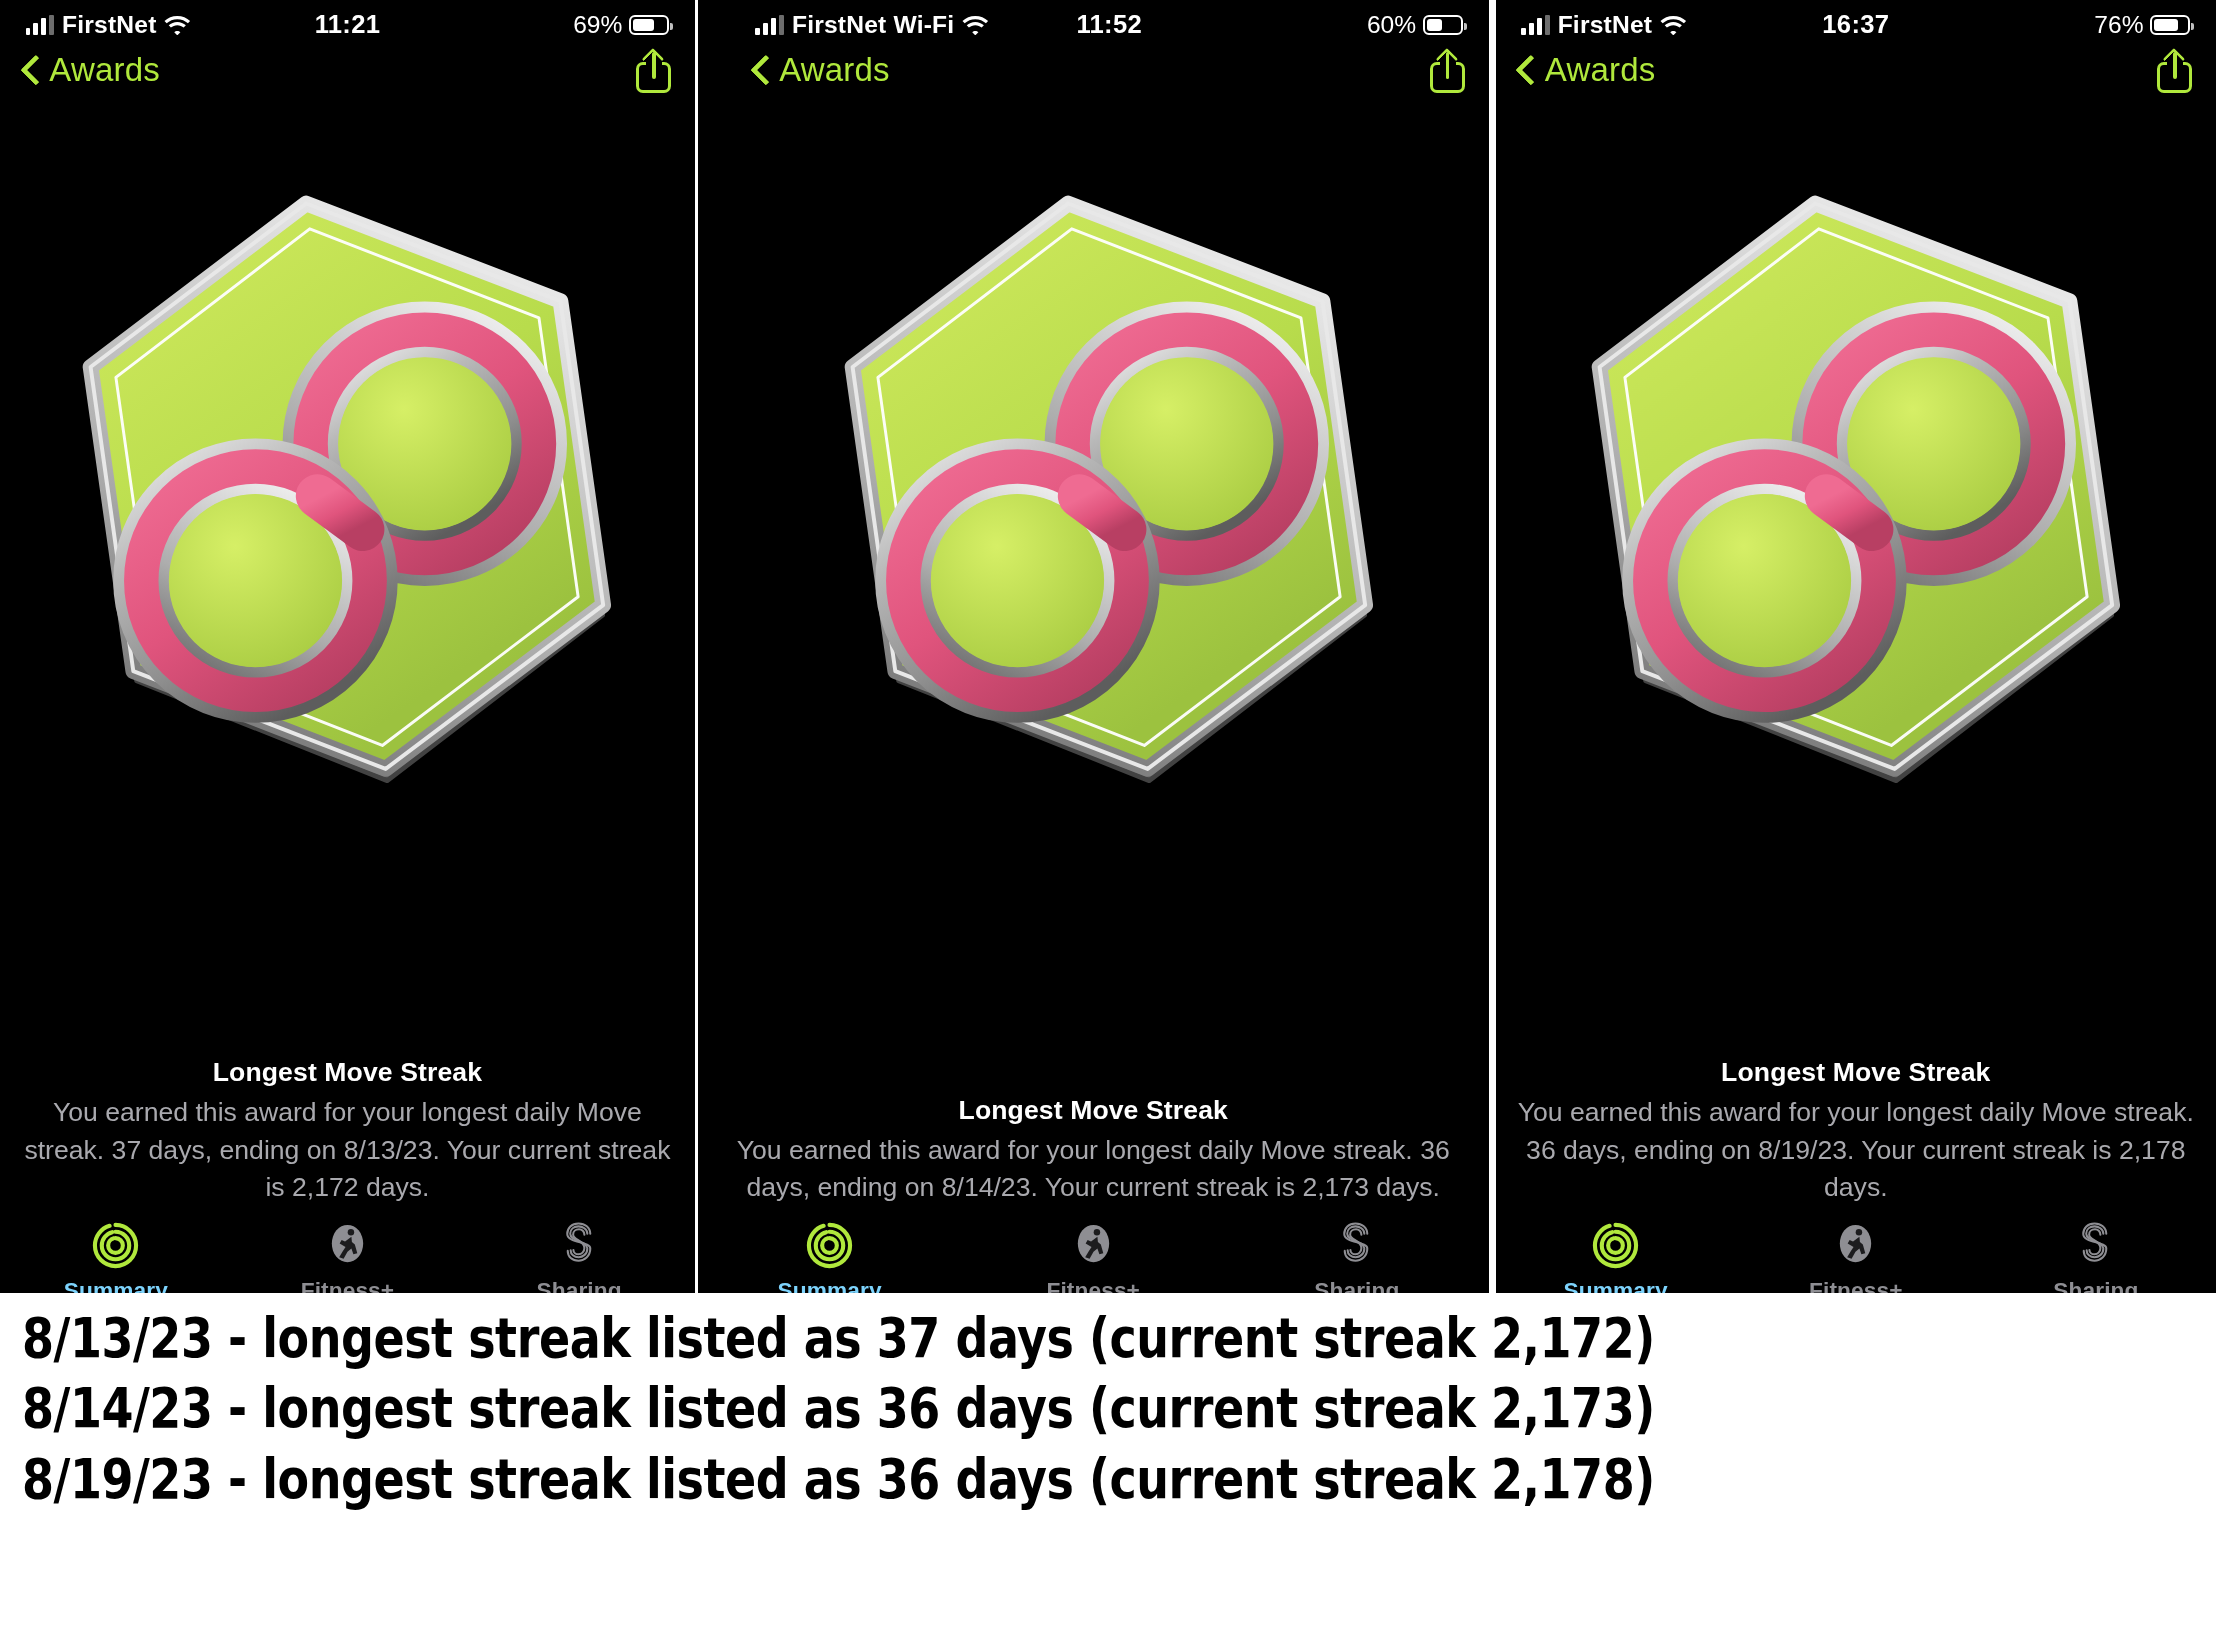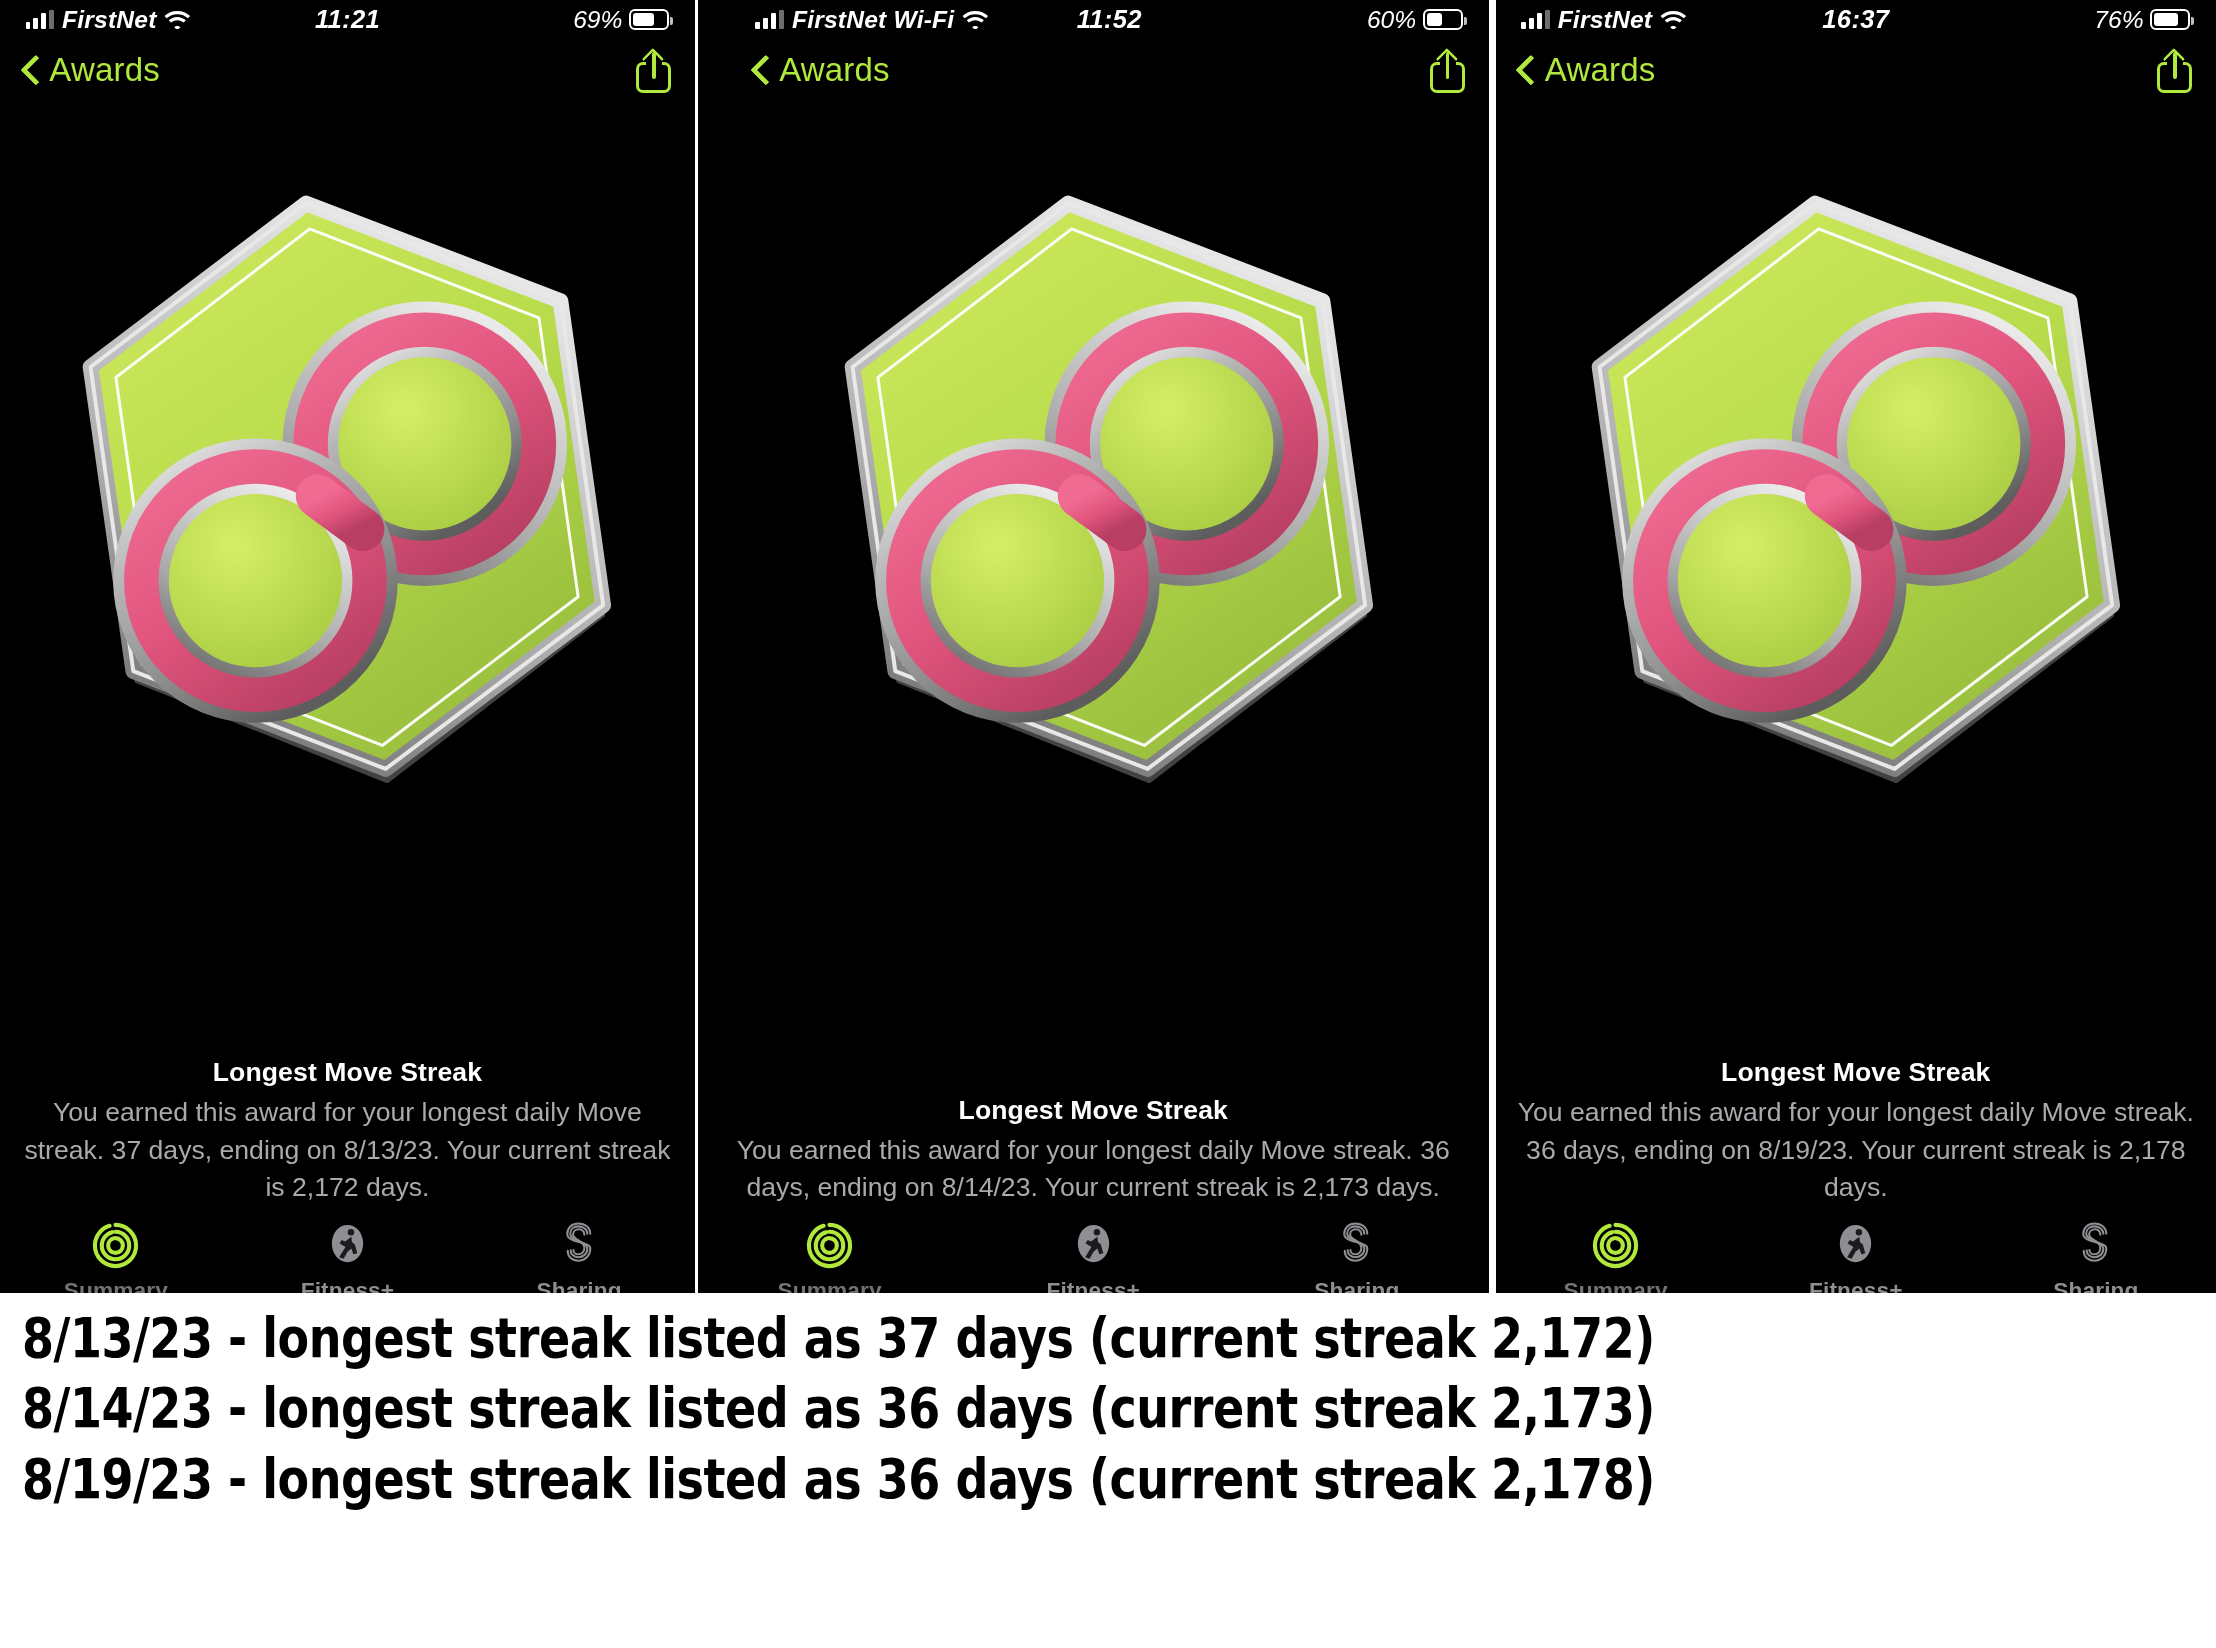--- a/index.html
+++ b/index.html
@@ -8,21 +8,21 @@
   .screenshot{position:relative;width:2216px;height:1648px;background:#ffffff;}
 
   
   .strip{position:absolute;left:0;top:0;width:2216px;height:1323px;background:#000;display:flex;}
   .panel{position:relative;background:#000;height:1323px;overflow:hidden;}
   .panel.p1{width:707px;}
   .panel.p2{width:772px;border-left:3.9px solid #ffffff;padding-left:32px;}
   .panel.p3{width:733px;border-left:7.9px solid #ffffff;}
 
   
-  .statusbar{position:relative;height:39px;display:flex;align-items:center;padding:0 25.6px;color:#fff;font-style:italic;}
+  .statusbar{position:relative;height:39px;display:flex;align-items:flex-end;padding:0 25.6px;color:#fff;}
   .sb-left{display:flex;align-items:center;gap:7.9px;flex:0 0 auto;}
   .sb-center{position:absolute;left:0;right:0;text-align:center;font-size:25.6px;font-weight:700;letter-spacing:0.3px;pointer-events:none;}
   .sb-right{display:flex;align-items:center;gap:6.9px;margin-left:auto;flex:0 0 auto;z-index:2;}
   .carrier{font-size:24.6px;font-weight:600;letter-spacing:0.2px;}
   .bars{display:flex;align-items:flex-end;gap:3px;height:19.7px;}
   .bars i{display:block;width:4.9px;background:#fff;border-radius:1px;}
   .bars i:nth-child(1){height:6.9px;}
   .bars i:nth-child(2){height:11.8px;}
   .bars i:nth-child(3){height:16.7px;}
   .bars i:nth-child(4){height:19.7px;background:#6d6d6d;}
@@ -50,21 +50,21 @@
 
   
   .awardtext{position:absolute;left:0;right:0;bottom:116px;text-align:center;padding:0 17.7px;box-sizing:border-box;}
   .award-title{color:#ffffff;font-size:26.6px;font-weight:700;letter-spacing:0.1px;margin-bottom:5.9px;}
   .award-desc{color:#a9a9ae;font-size:26.6px;line-height:1.42;font-weight:400;}
 
   
   .tabbar{position:absolute;left:0;right:0;bottom:0;height:102px;display:flex;align-items:flex-start;padding-top:7.9px;background:#000;}
   .tab{flex:1;display:flex;flex-direction:column;align-items:center;gap:6.9px;cursor:pointer;}
   .tab .tlabel{font-size:22.7px;font-weight:600;letter-spacing:0.1px;}
-  .tab.active .tlabel{color:#737373;}
+  .tab.active .tlabel{color:#7dd3fc;}
   .tab.inactive .tlabel{color:#8e8e93;}
   .ticon{width:49px;height:49px;display:block;}
 
   
   .caption{position:absolute;left:0;top:1293px;width:2216px;height:325px;background:#ffffff;padding:17.7px 21.7px 0 21.7px;box-sizing:border-box;}
   .capline{color:#000;font-size:55px;font-weight:700;line-height:1.0;letter-spacing:-0.5px;white-space:nowrap;margin-bottom:15.8px;
            font-family:"Liberation Sans Narrow","DejaVu Sans Condensed","Liberation Sans",sans-serif;
            transform:scaleX(0.93);transform-origin:left center;}
 </style>
 </head>

